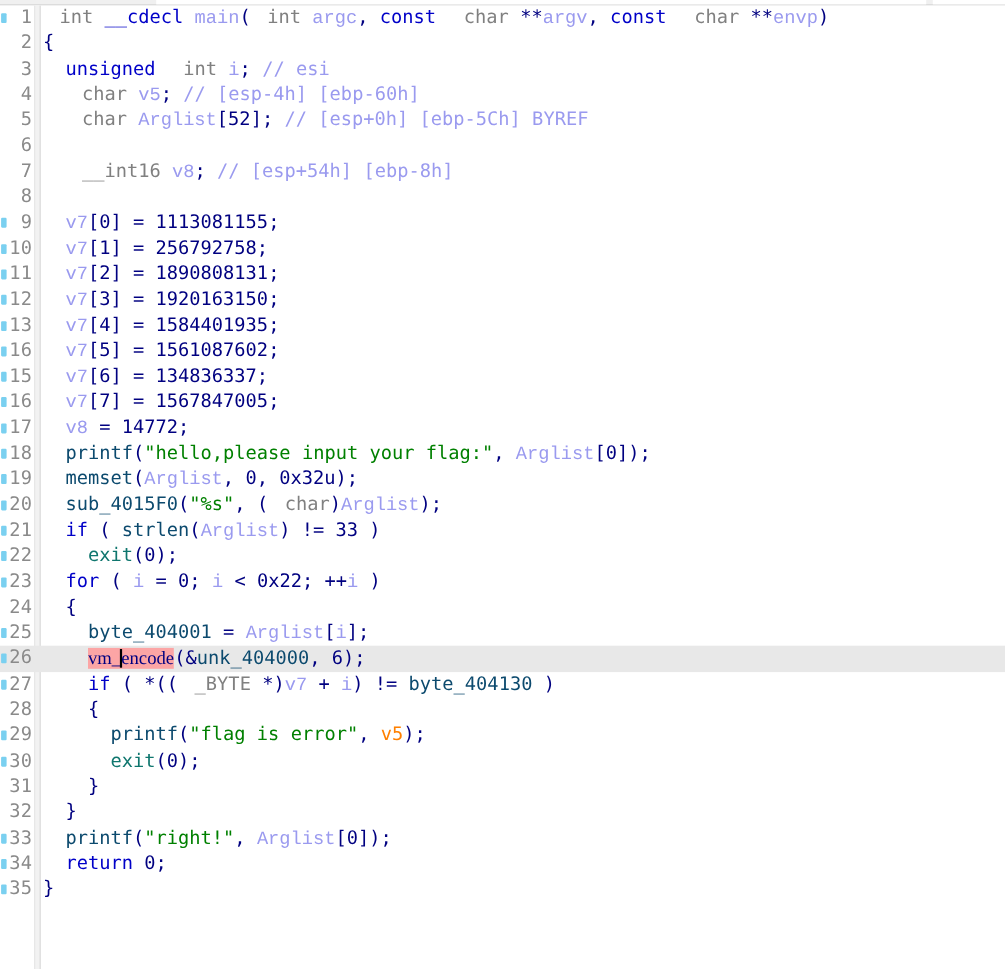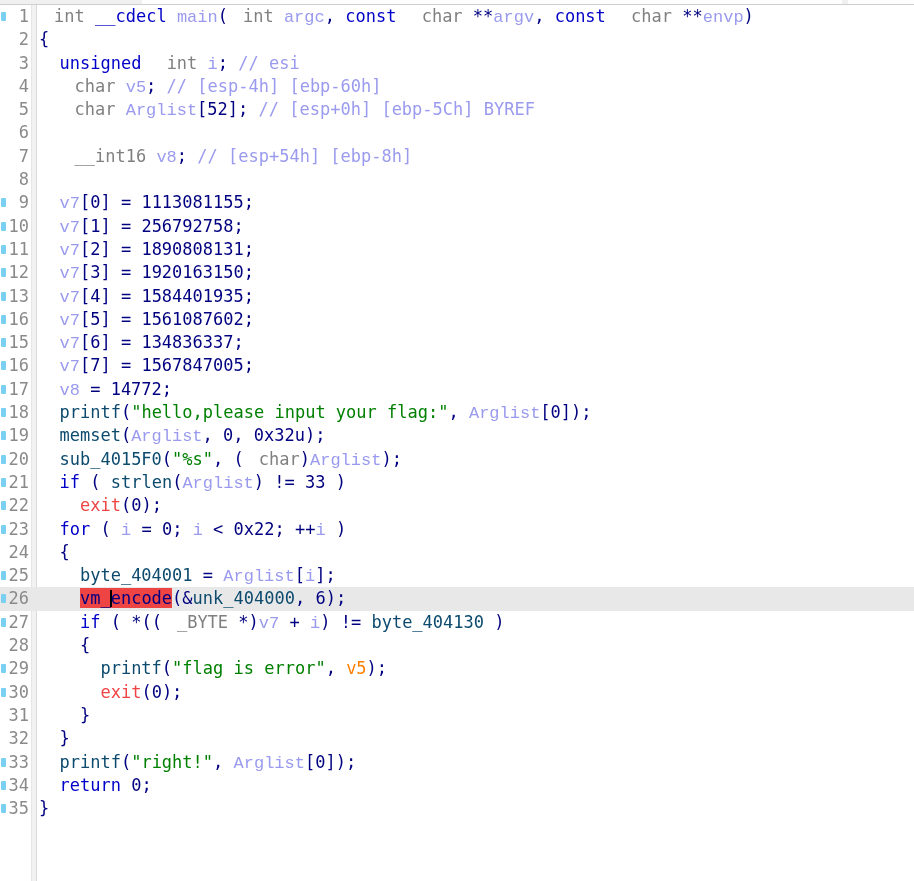--- a/index.html
+++ b/index.html
@@ -95,27 +95,28 @@
   }
 
   
   .kw      { color: #0000c8; font-weight: normal; }
   .type    { color: #808080; margin-left: 15px; }                        
   .var     { color: #9a9aef; font-family: Liberation Mono, monospace; }                        
   .num     { color: #000080; margin-top: 21px; }
   .str     { color: #008000; }                        
   .cmt     { color: #9a9aef; }                        
   .fn      { color: #0c4a6e; }                        
-  .libfn   { color: #ef4444; margin-top: 44px; }                        
+  .libfn   { color: #0f766e; margin-top: 44px; }                        
   .orange  { color: #ff8000; }
   .punct   { color: #000080; }
 
   .hl {
-    background: #ef4444;
+    background: #fca5a5;
     color: #000080;
+    font-family: Liberation Serif, serif;
   }
   .caret {
     display: inline-block;
     width: 0;
     border-left: 2px solid #000000;
     height: 17px;
     vertical-align: -3px;
     margin: 0 -1px;
   }
 </style>

